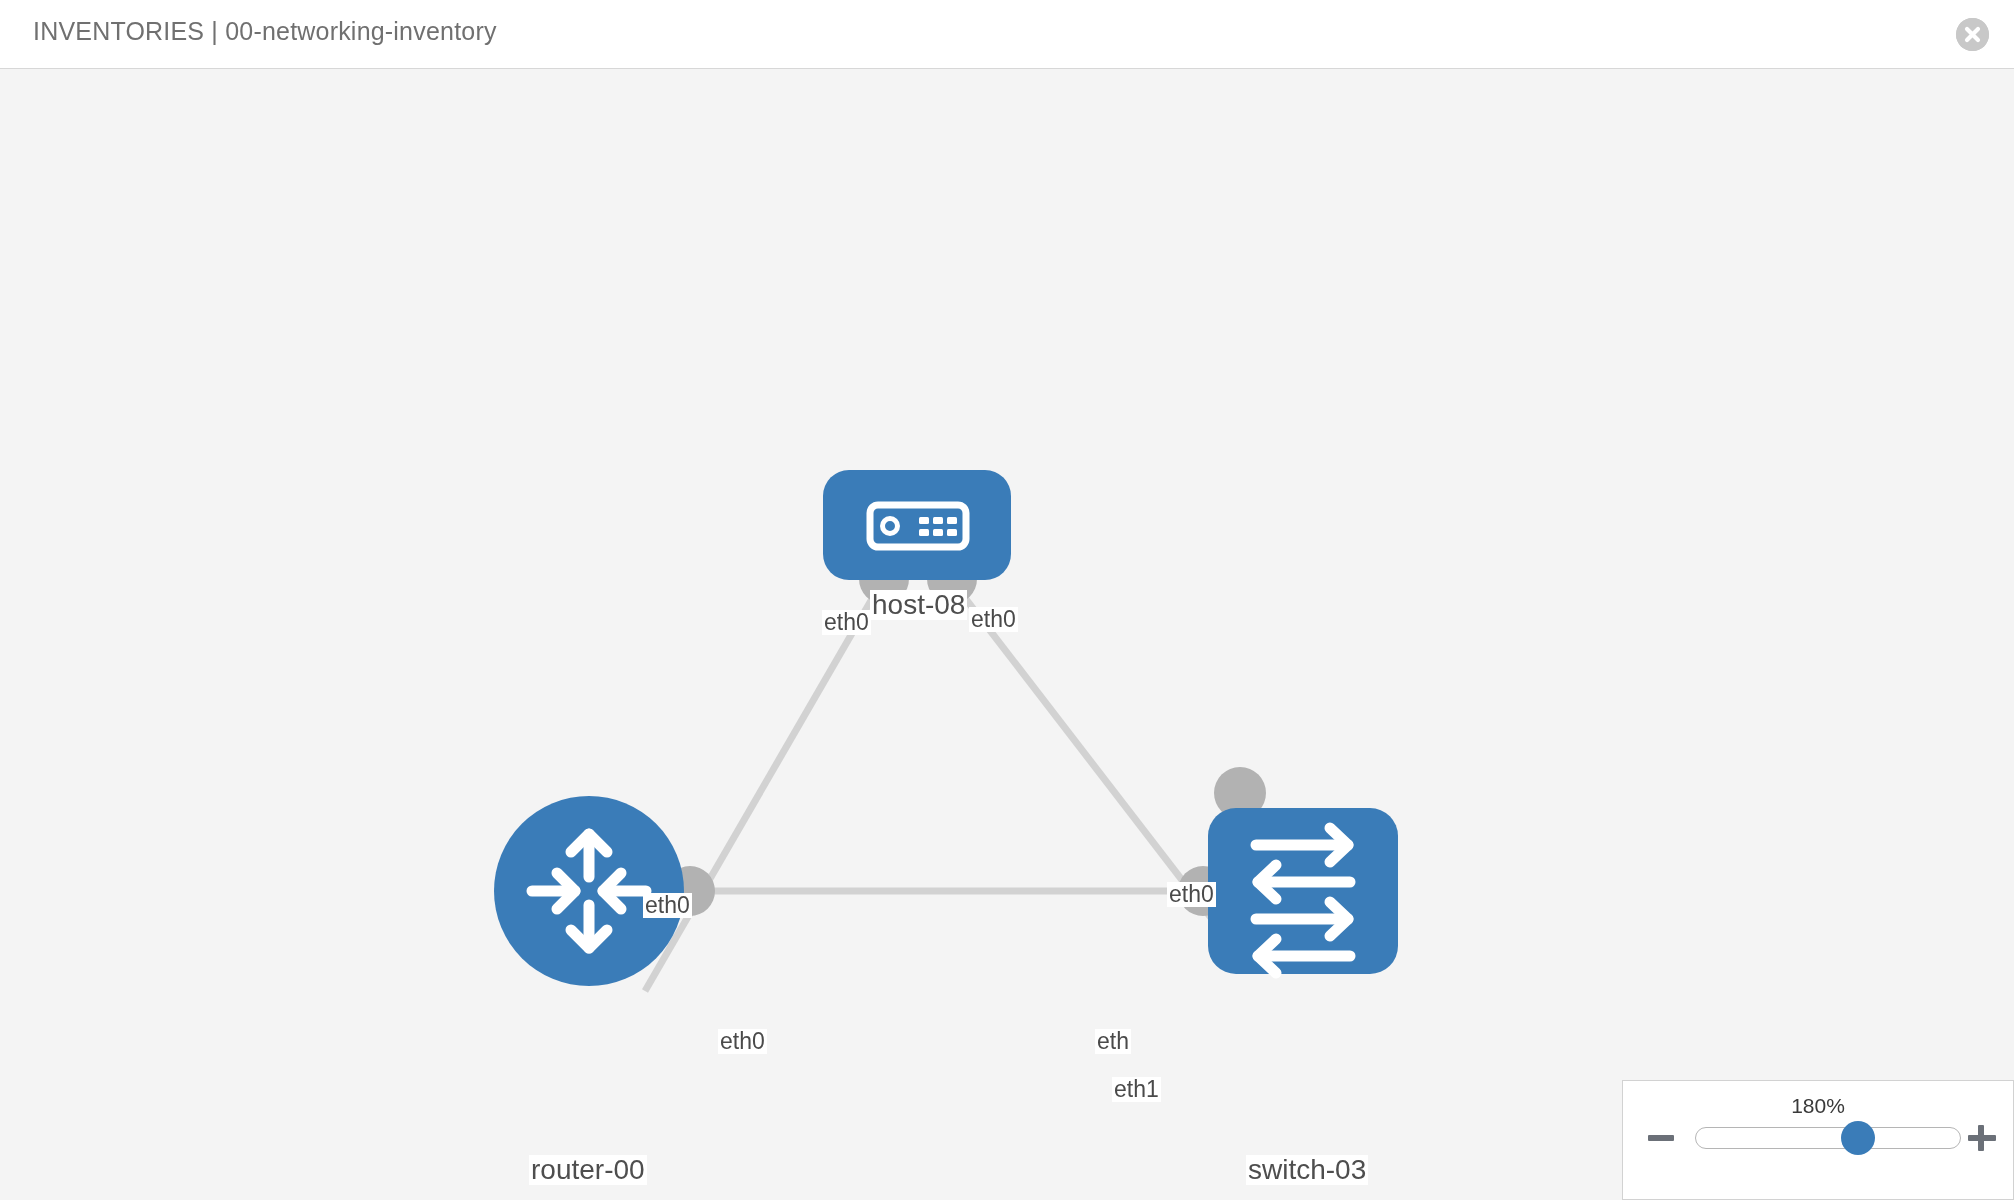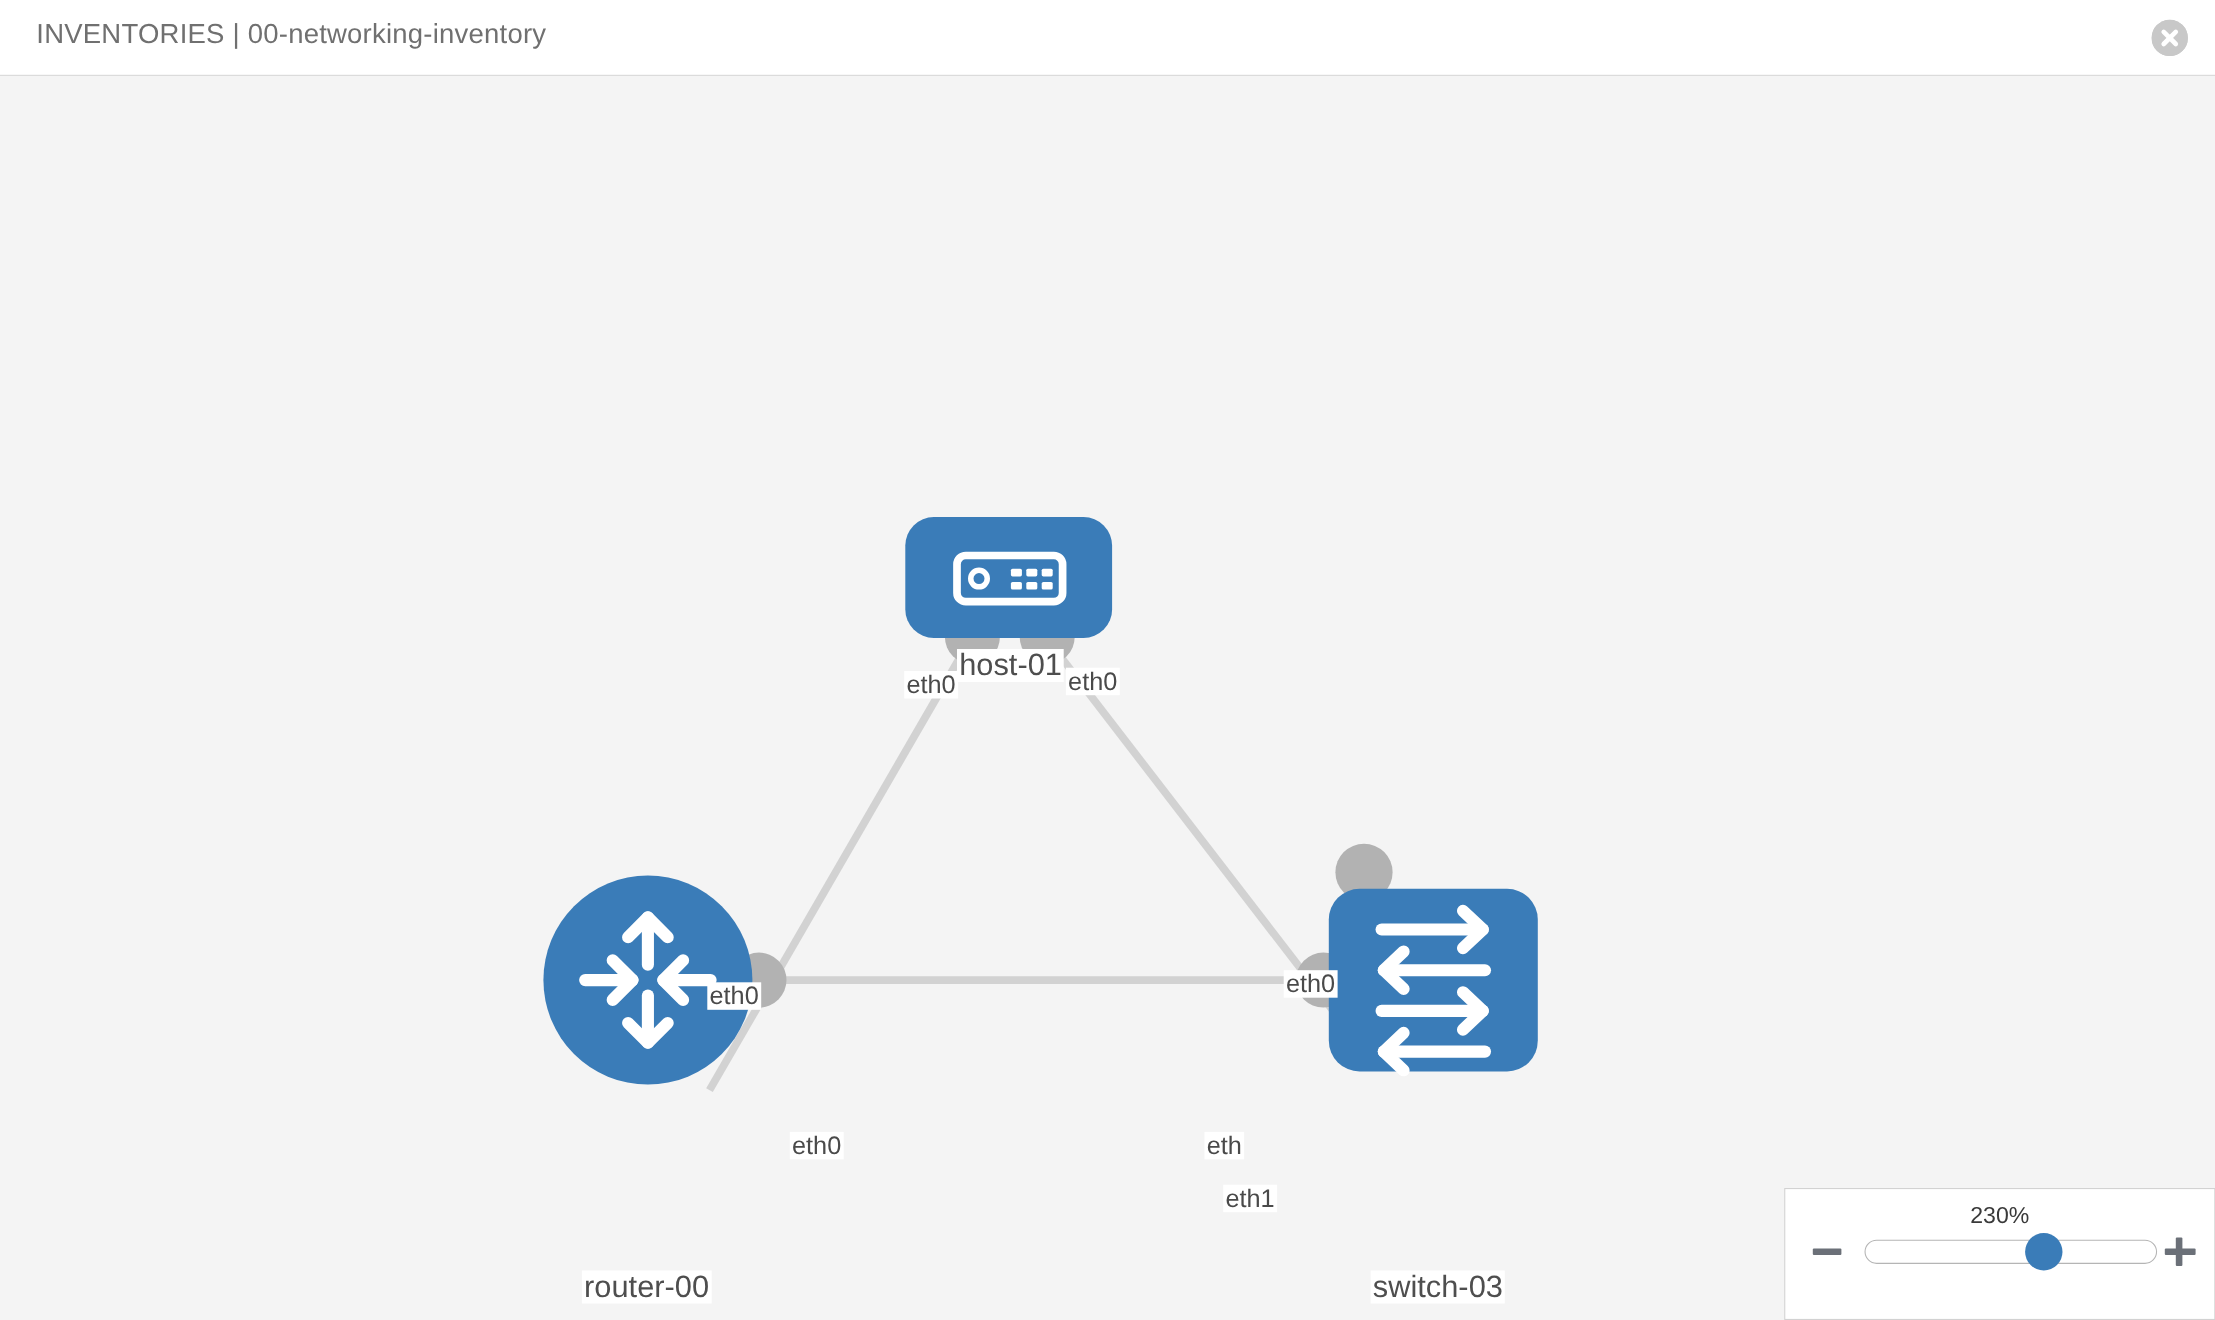--- a/index.html
+++ b/index.html
@@ -321,35 +321,35 @@
 
           <line x1="1256" y1="764" x2="1348" y2="764"></line>
           <polyline points="1330,747 1348,764 1330,781"></polyline>
 
           <line x1="1350" y1="801" x2="1258" y2="801"></line>
           <polyline points="1276,784 1258,801 1276,818"></polyline>
         </g>
       </g>
     </svg>
 
-    <div class="node-label label-node" style="left:870px; top:435px;">host-01</div>
+    <div class="node-label label-node" style="left:870px; top:435px;">host-08</div>
     <div class="node-label label-node" style="left:529px; top:1000px;">router-00</div>
     <div class="node-label label-node" style="left:1246px; top:1000px;">switch-03</div>
 
     <div class="node-label label-iface" style="left:822px; top:455px;">eth0</div>
     <div class="node-label label-iface" style="left:969px; top:452px;">eth0</div>
     <div class="node-label label-iface" style="left:643px; top:738px;">eth0</div>
     <div class="node-label label-iface" style="left:1167px; top:727px;">eth0</div>
     <div class="node-label label-iface" style="left:718px; top:874px;">eth0</div>
     <div class="node-label label-iface" style="left:1095px; top:874px;">eth</div>
     <div class="node-label label-iface" style="left:1112px; top:874px;margin-top:48px;">eth1</div>
   </div>
 
   <div class="zoom-widget">
-    <div class="zoom-pct">230%</div>
+    <div class="zoom-pct">180%</div>
     <div class="zoom-minus">
         <span class="bar"></span>
       </div>
     <div class="zoom-track"></div>
     <div class="zoom-thumb" id="zoomThumb" style="left: 218.16px;"></div>
     <div class="zoom-plus">
       <span class="bar-h"></span>
         <span class="bar-v"></span>
     </div>
   </div>

